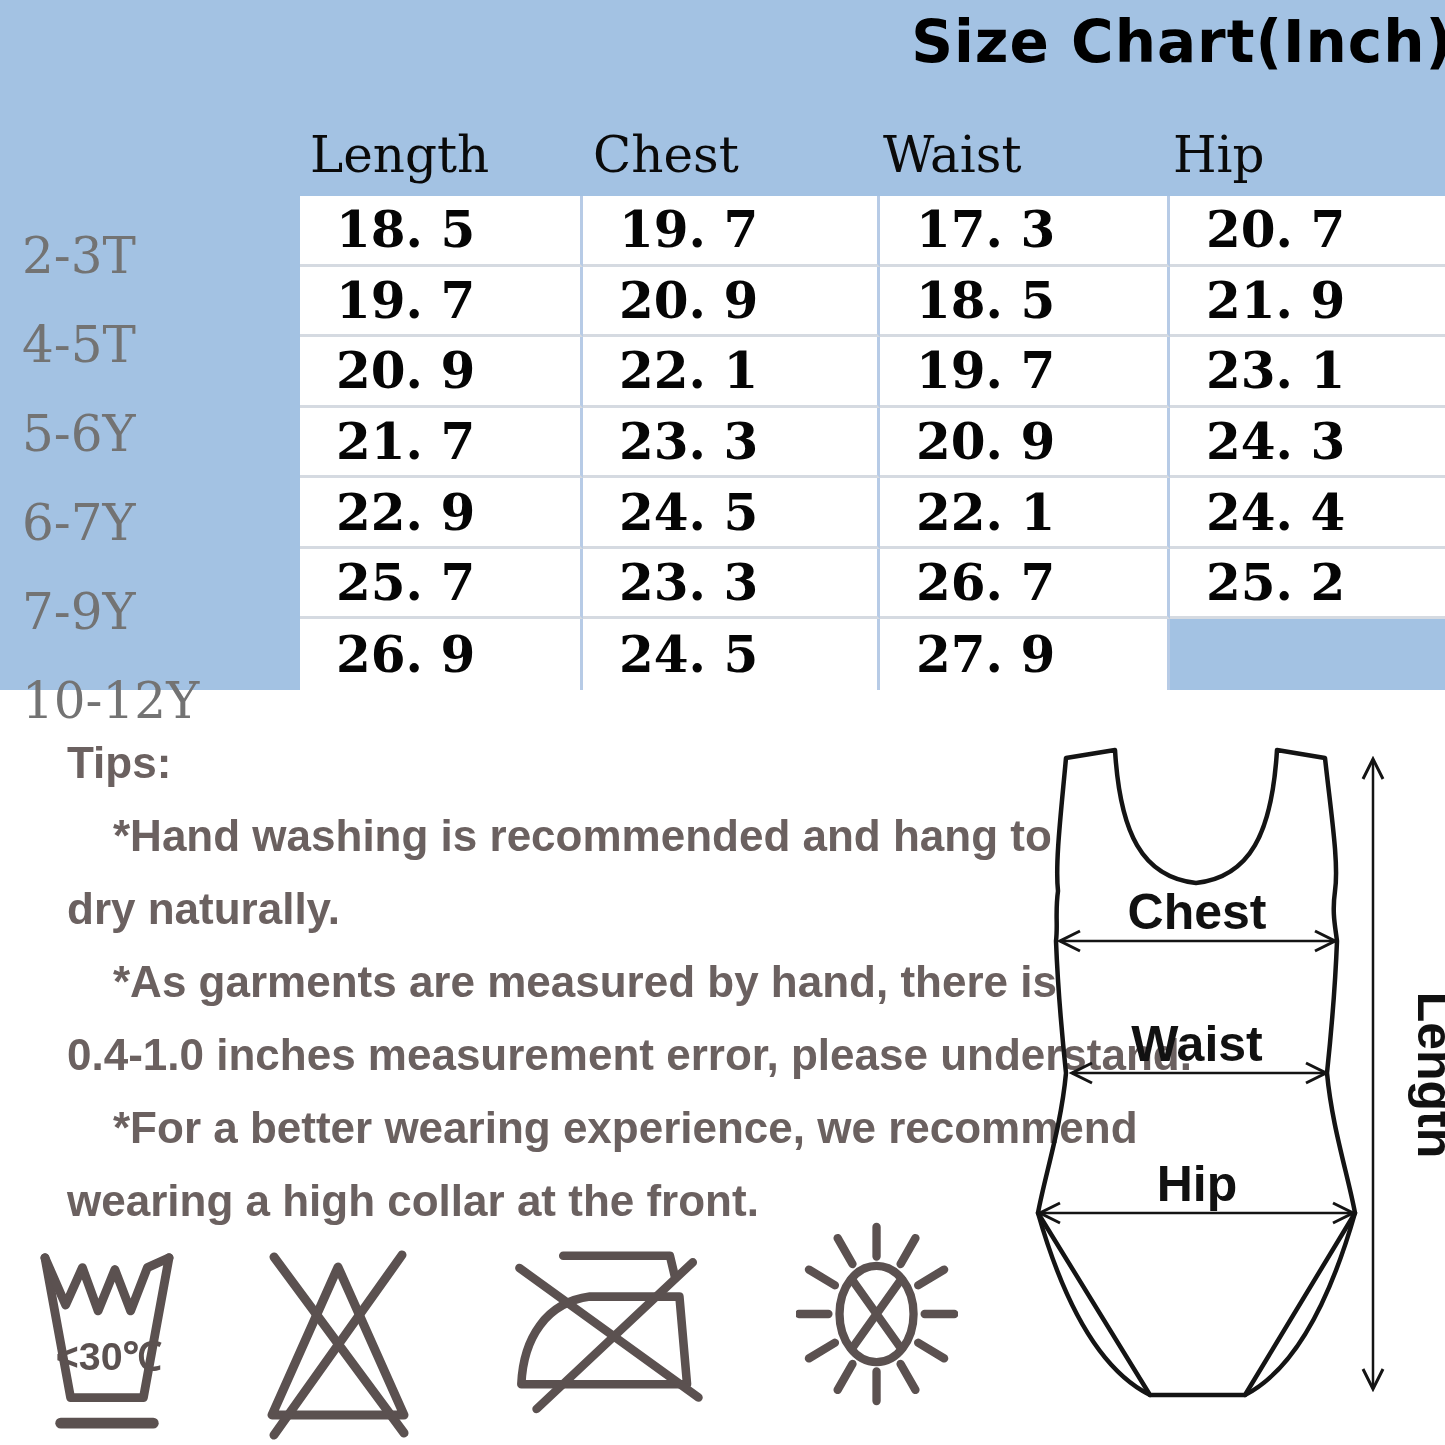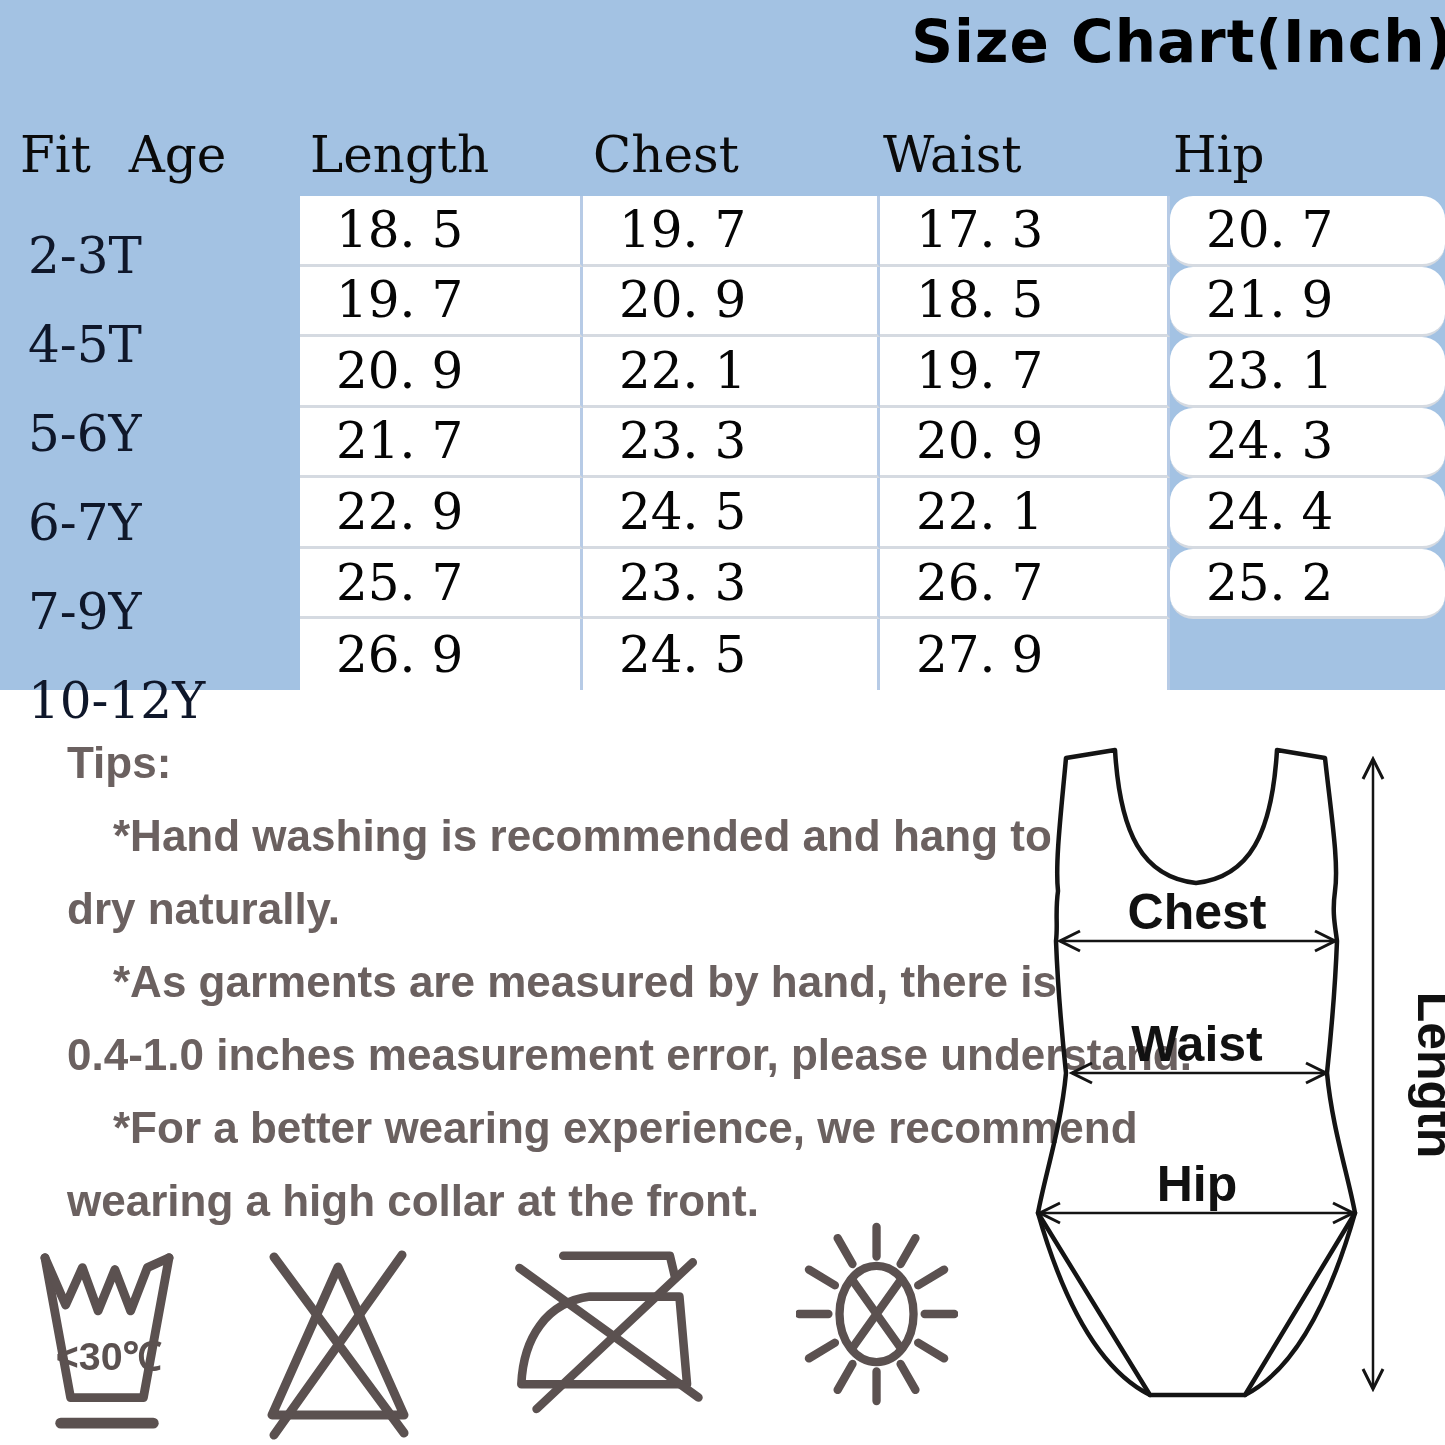--- a/index.html
+++ b/index.html
@@ -8,48 +8,47 @@
   
   .band{position:absolute;left:0;top:0;width:1445px;height:690px;background:#a3c2e3;}
   .title{position:absolute;left:0;top:8px;width:1445px;text-align:right;
          font-family:"DejaVu Sans",sans-serif;font-weight:700;font-size:58px;
          letter-spacing:1px;color:#000;margin-left:8px;}
   .hdr{position:absolute;top:126px;font-family:"DejaVu Serif","Liberation Serif",serif;
        font-size:50px;color:#0a0a0a;white-space:pre;word-spacing:22px;}
   .hdr.h0{left:20px;} .hdr.h1{left:310px;} .hdr.h2{left:593px;} .hdr.h3{left:883px;} .hdr.h4{left:1173px;}
   .rowlabels{position:absolute;left:0;top:196px;width:300px;height:494px;
              display:grid;grid-template-rows:repeat(7,1fr);}
-  .rowlabels div{display:flex;align-items:center;padding-left:28px;
-                 font-family:"DejaVu Serif","Liberation Serif",serif;font-size:50px;color:#0f172a;margin-top:31px;}
+  .rowlabels div{display:flex;align-items:center;padding-left:22px;
+                 font-family:"DejaVu Serif","Liberation Serif",serif;font-size:50px;color:#737373;margin-top:31px;}
   .cells{position:absolute;left:300px;top:196px;width:1145px;height:494px;display:grid;
          grid-template-columns:283px 297px 290px 275px;grid-template-rows:repeat(7,1fr);}
   .cells div{background:#ffffff;box-sizing:border-box;display:flex;align-items:center;
              padding-left:36px;font-family:"DejaVu Serif","Liberation Serif",serif;
-             font-size:50px;color:#050505;border-right:3px solid #b7cbe6;border-bottom:3px solid #d5dae1;}
-  .cells div:nth-child(4n){border-right:none;border-radius:23px;}
+             font-size:50px;color:#050505;border-right:3px solid #b7cbe6;border-bottom:3px solid #d5dae1;font-weight:bold;}
+  .cells div:nth-child(4n){border-right:none;}
   .cells div:nth-child(n+25){border-bottom:none;}
   
   .tips{position:absolute;left:20px;top:726px;width:1070px;color:#6b6160;
         font-size:44px;font-weight:600;line-height:73px;white-space:nowrap;margin-left:47px;}
   .tips .ind{padding-left:46px;}
   
   .care svg{position:absolute;}
   
   .diagram{position:absolute;left:1020px;top:745px;}
 </style>
 </head>
 <body>
 
 <div class="canvas">
 
   <div class="band"></div>
 
   <div class="title">Size Chart(Inch)</div>
 
-  <div class="hdr h0">Fit Age</div>
   <div class="hdr h1">Length</div>
   <div class="hdr h2">Chest</div>
   <div class="hdr h3">Waist</div>
   <div class="hdr h4">Hip</div>
 
   <div class="rowlabels">
     <div>2-3T</div>
     <div>4-5T</div>
     <div>5-6Y</div>
     <div>6-7Y</div>

